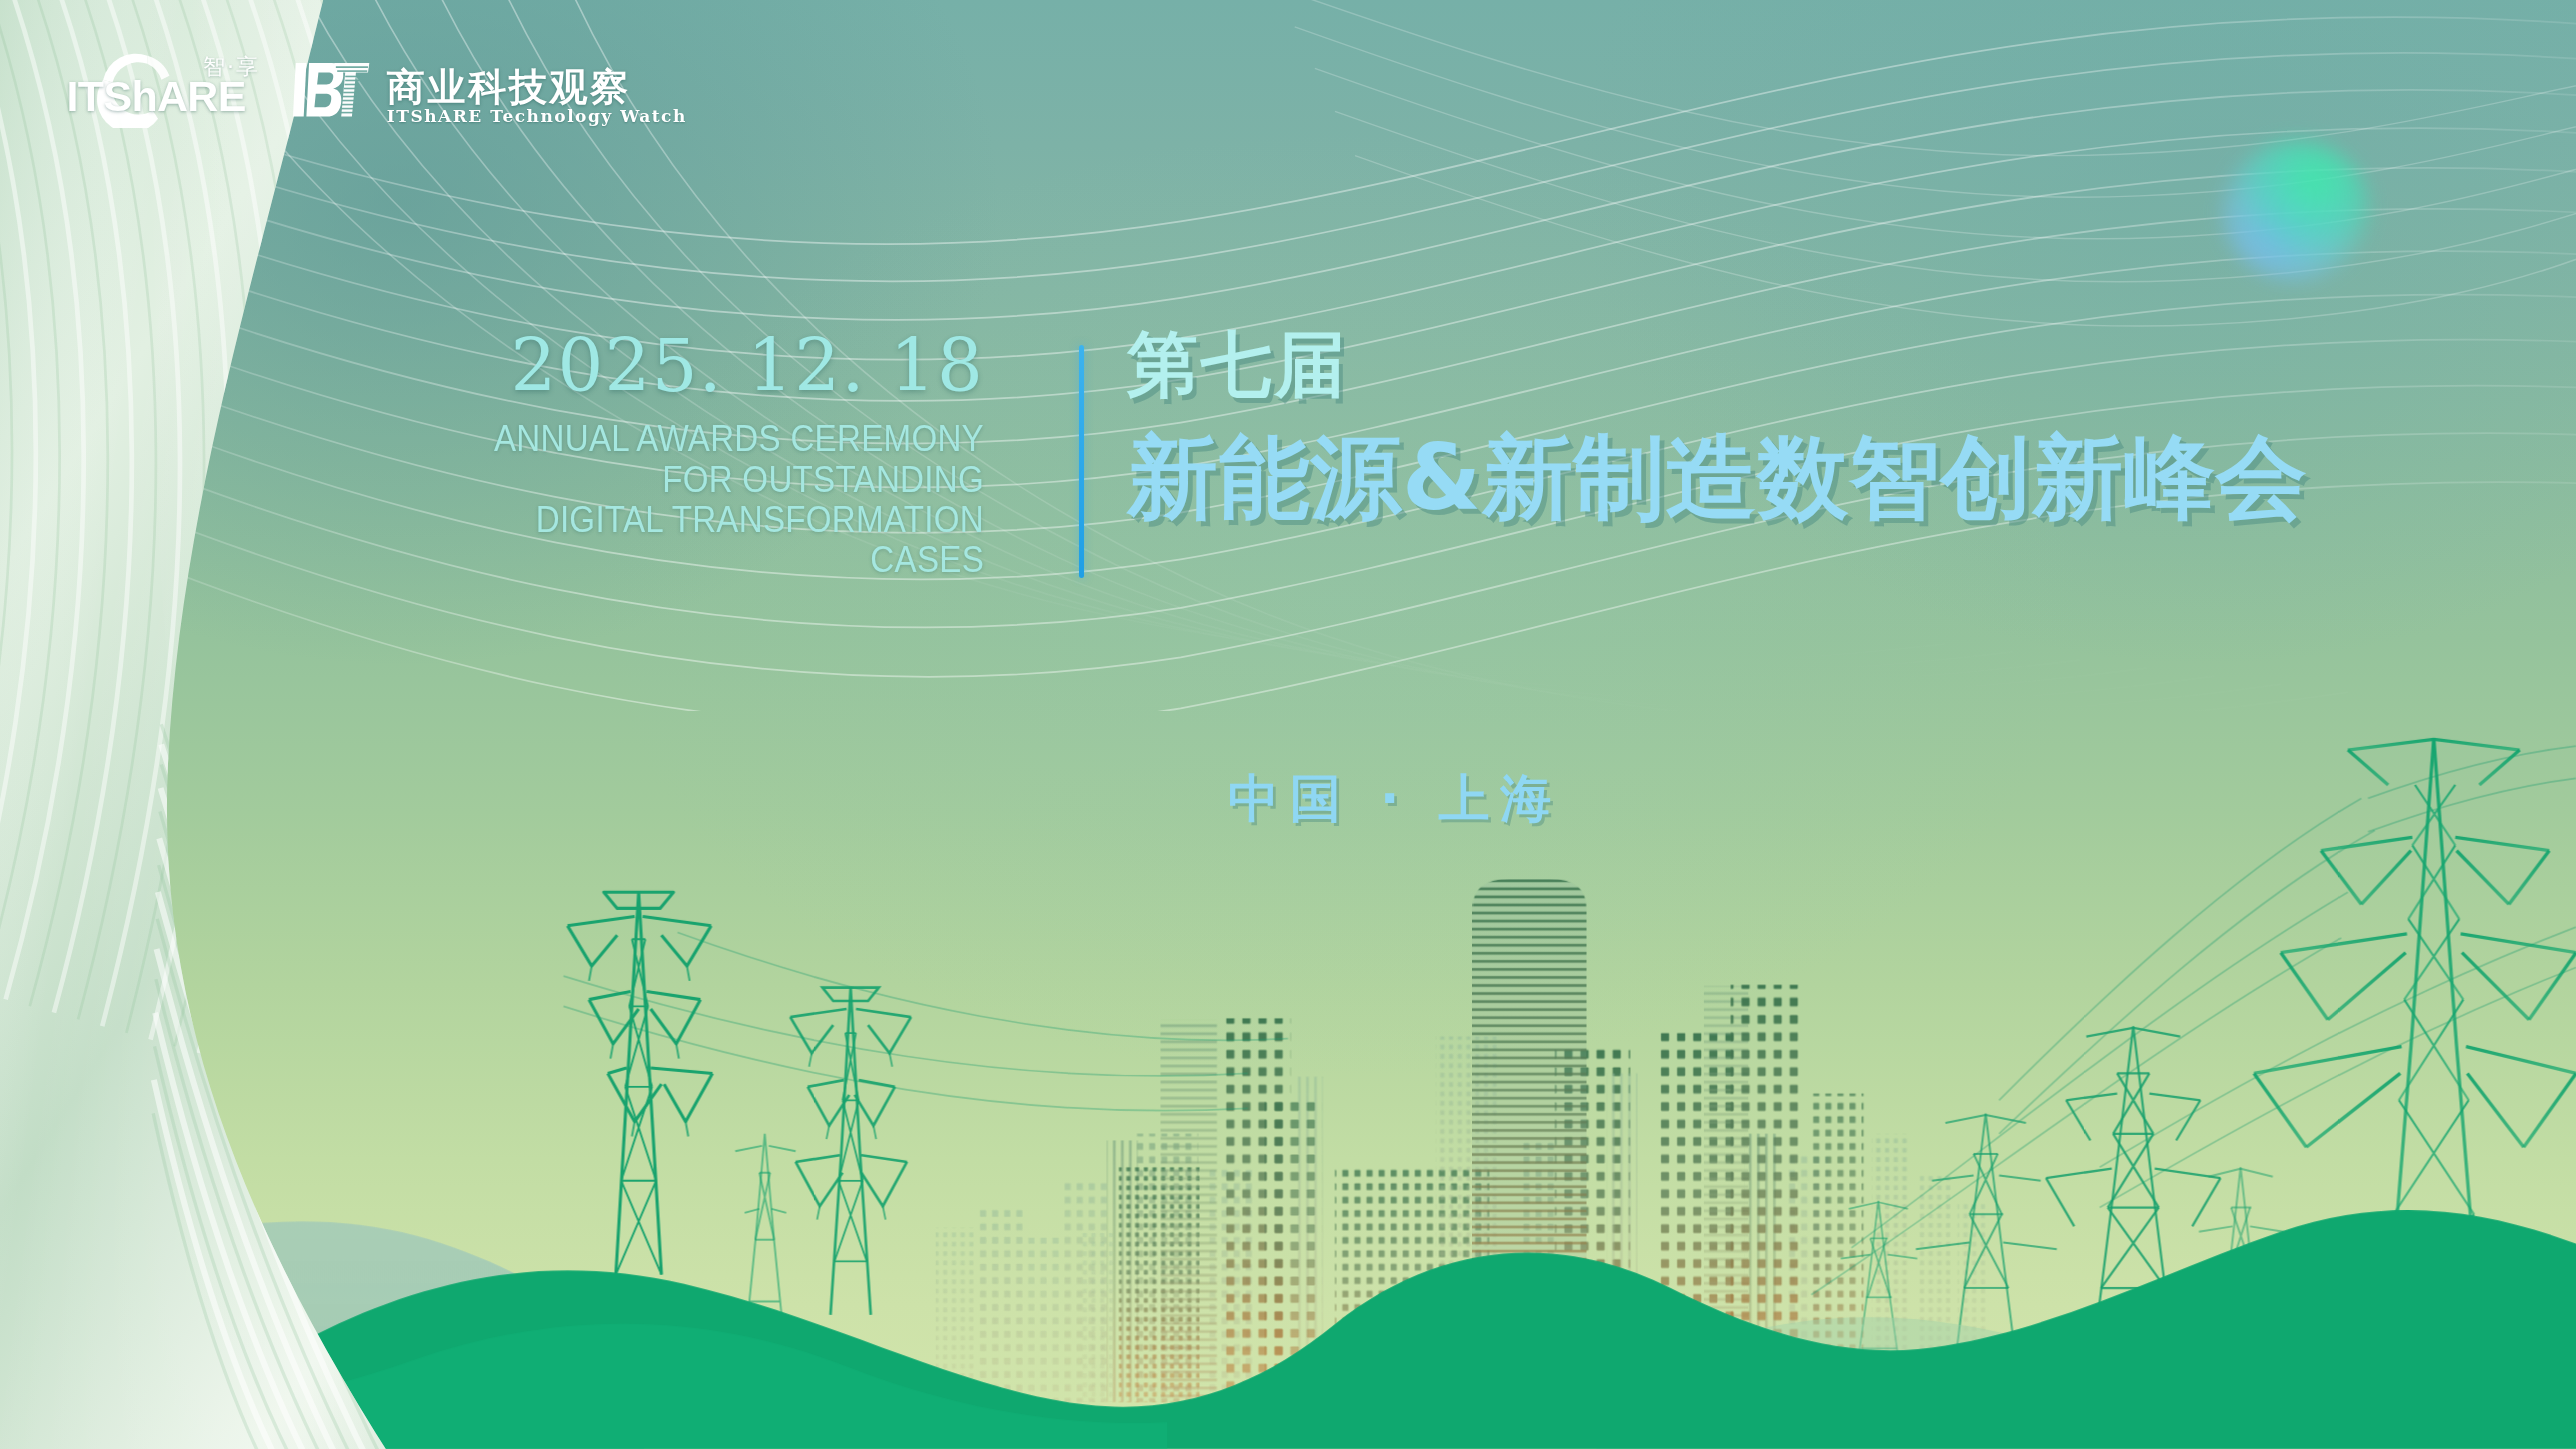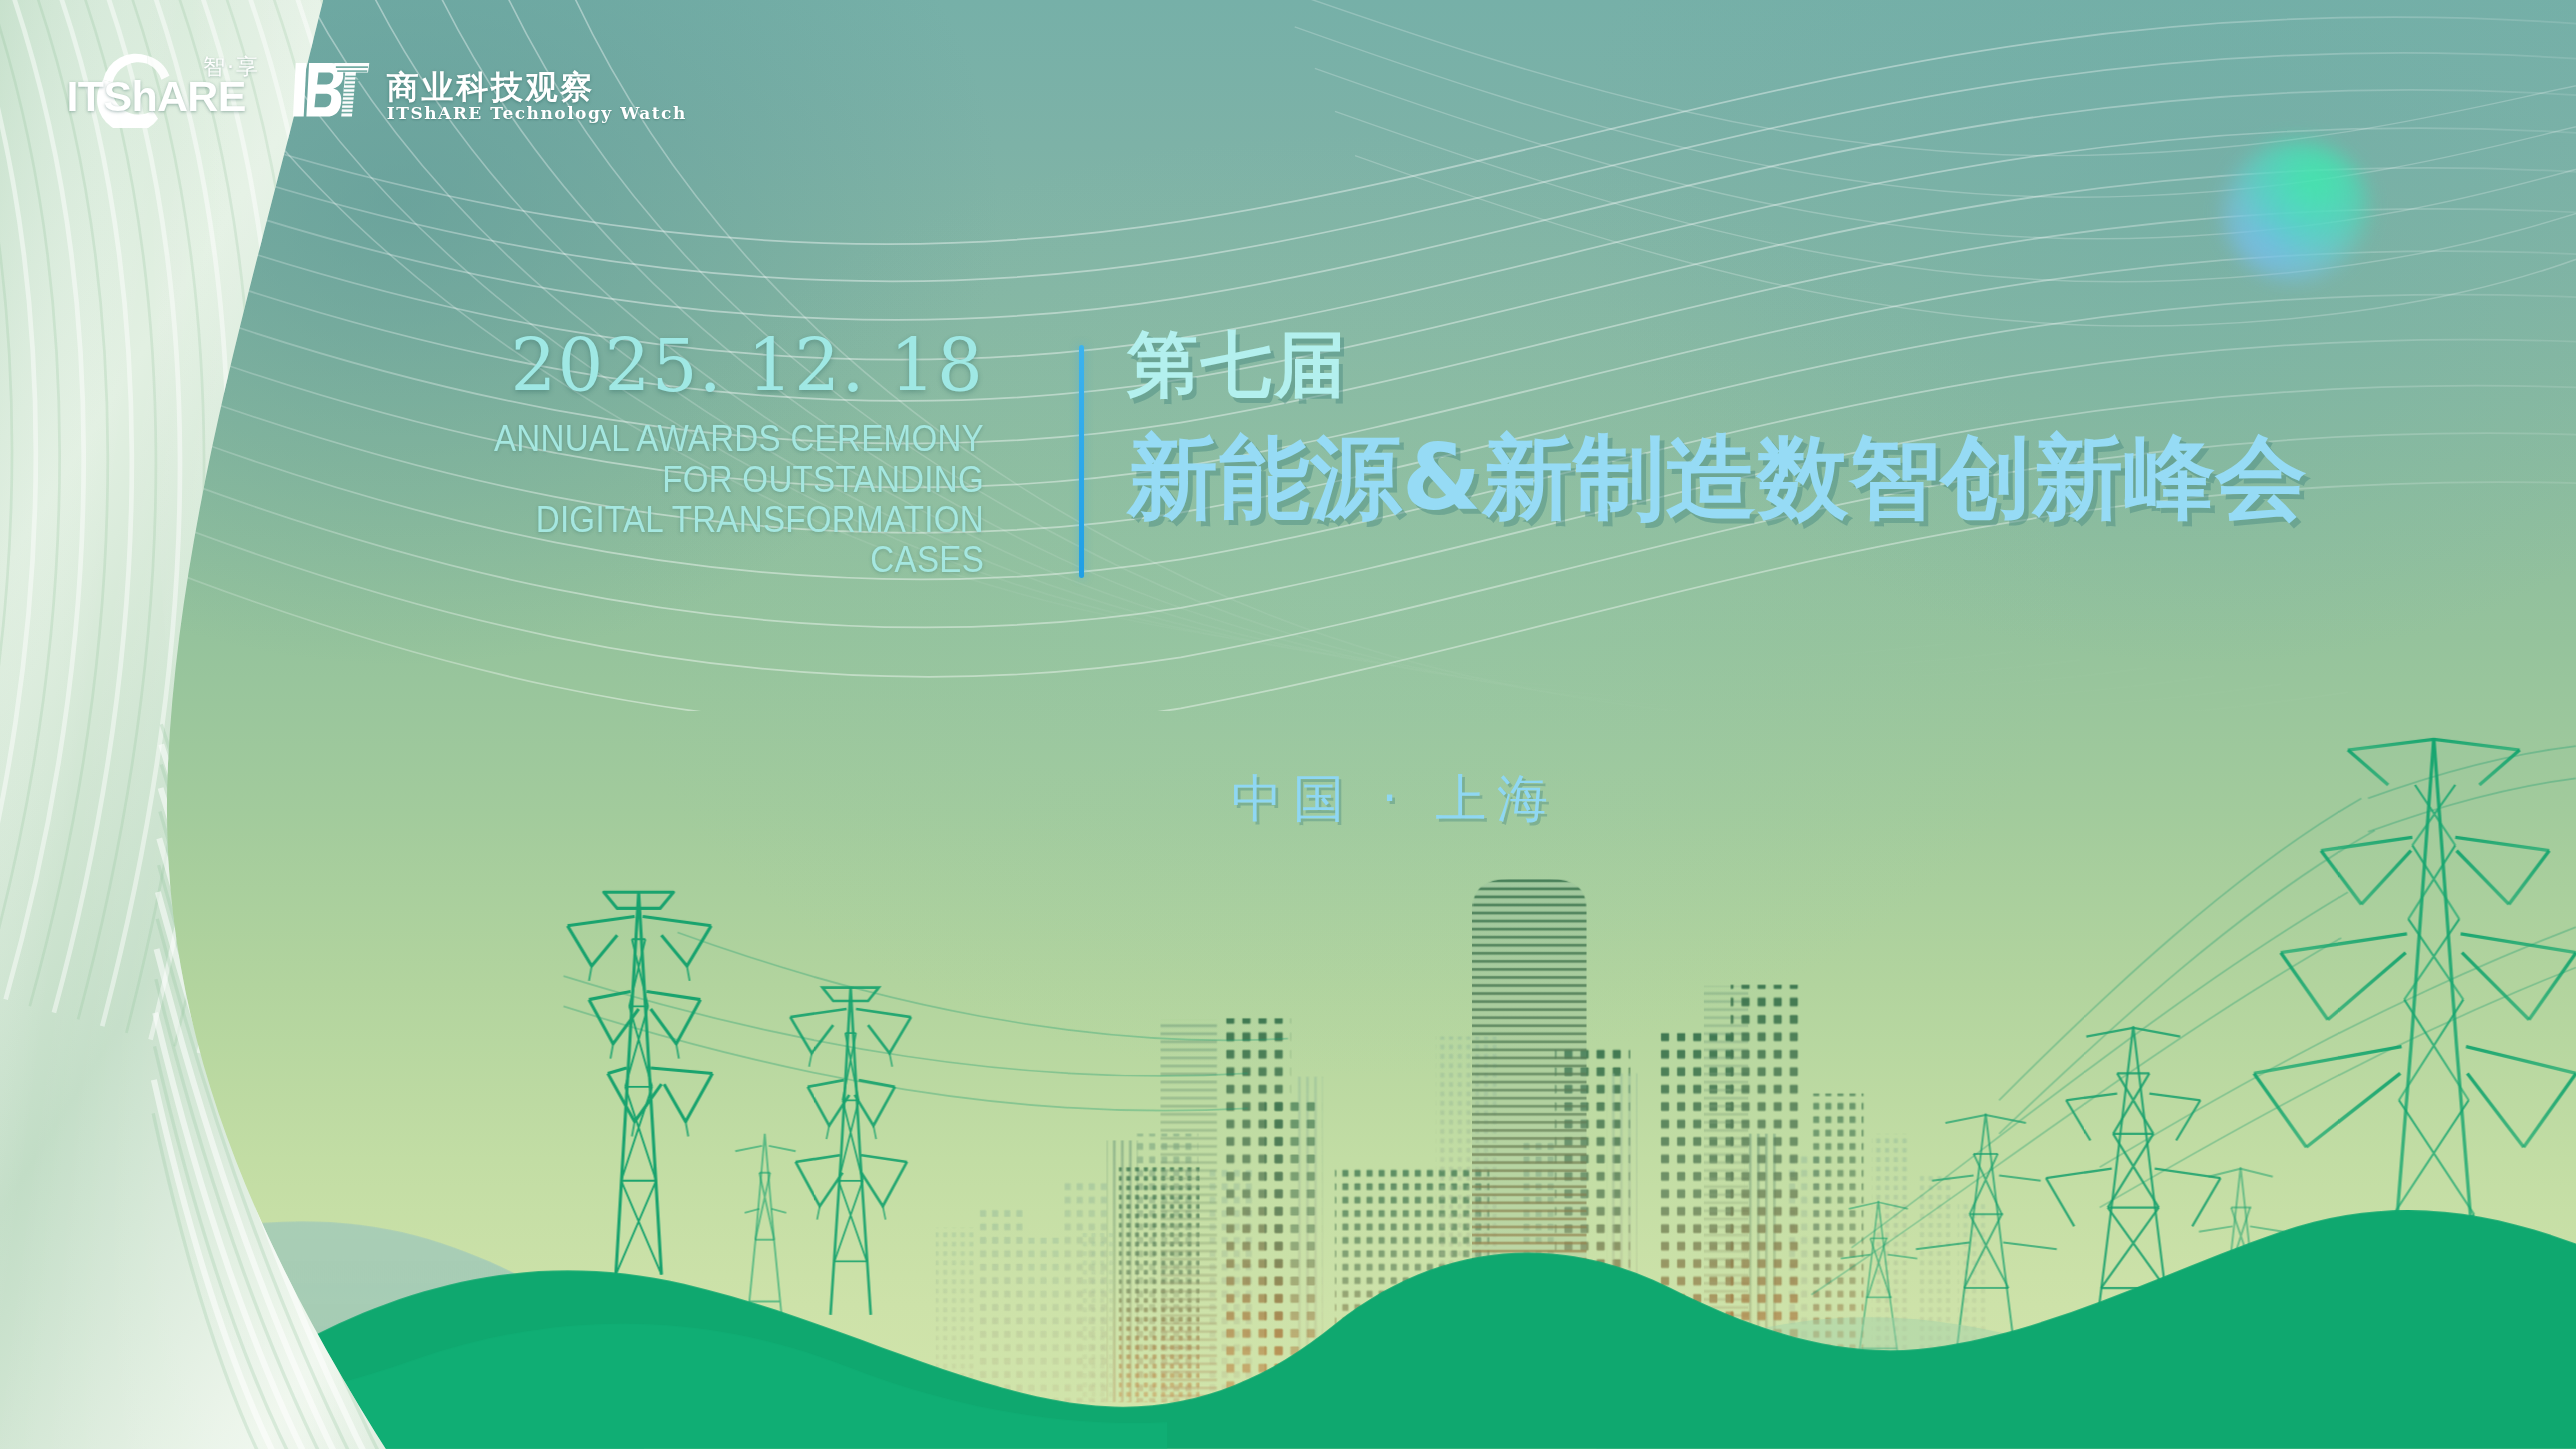--- a/index.html
+++ b/index.html
@@ -62,21 +62,21 @@
   .logo-itshare .cn{
     position:absolute;left:131px;top:2.7px;font-size:22px;color:#fff;letter-spacing:2px;
     font-family:"DejaVu Sans","Liberation Sans",sans-serif;
     text-shadow:0 1.3px 2.7px rgba(0,60,55,.3);
   }
   .logo-bt{position:relative;display:flex;align-items:center;gap:14.8px;height:81px;}
   .bt-mark{width:79px;height:67px;}
   .bt-text{display:flex;flex-direction:column;gap:2.7px;}
   .bt-cn{
     font-family:"DejaVu Serif","Liberation Serif",serif;
-    font-size:32px;font-weight:700;color:#fff;letter-spacing:2.7px;line-height:1;
+    font-size:38px;font-weight:700;color:#fff;letter-spacing:2.7px;line-height:1;
     text-shadow:0 1.3px 3.4px rgba(0,60,55,.35);
     margin-top:16px;
   }
   .bt-en{
     font-family:"DejaVu Serif","Liberation Serif",serif;
     font-size:17px;font-weight:700;color:#fff;letter-spacing:1.5px;line-height:1;
     text-shadow:0 0.7px 2px rgba(0,60,55,.3);
   }
 
   
@@ -124,21 +124,21 @@
     position:absolute;left:429px;top:590px;width:1932px;text-align:center;
     font-size:102px;font-weight:700;line-height:1;letter-spacing:6.7px;
     color:#c9f7ef;
     font-family:"DejaVu Sans","Liberation Sans",sans-serif;
     text-shadow:5.4px 6px 0 rgba(72,138,128,.42);
     white-space:nowrap;
   }
 
   .t-loc{
     position:absolute;left:429px;top:765px;width:1932px;text-align:center;
-    font-size:51px;font-weight:400;letter-spacing:10.7px;line-height:1;
+    font-size:51px;font-weight:700;letter-spacing:10.7px;line-height:1;
     color:#8fd7f3;
     font-family:"DejaVu Sans","Liberation Sans",sans-serif;
     text-shadow:2.7px 3.4px 0 rgba(72,138,128,.4);
   }
 </style>
 </head>
 <body>
 
 <div class="stage">
 

